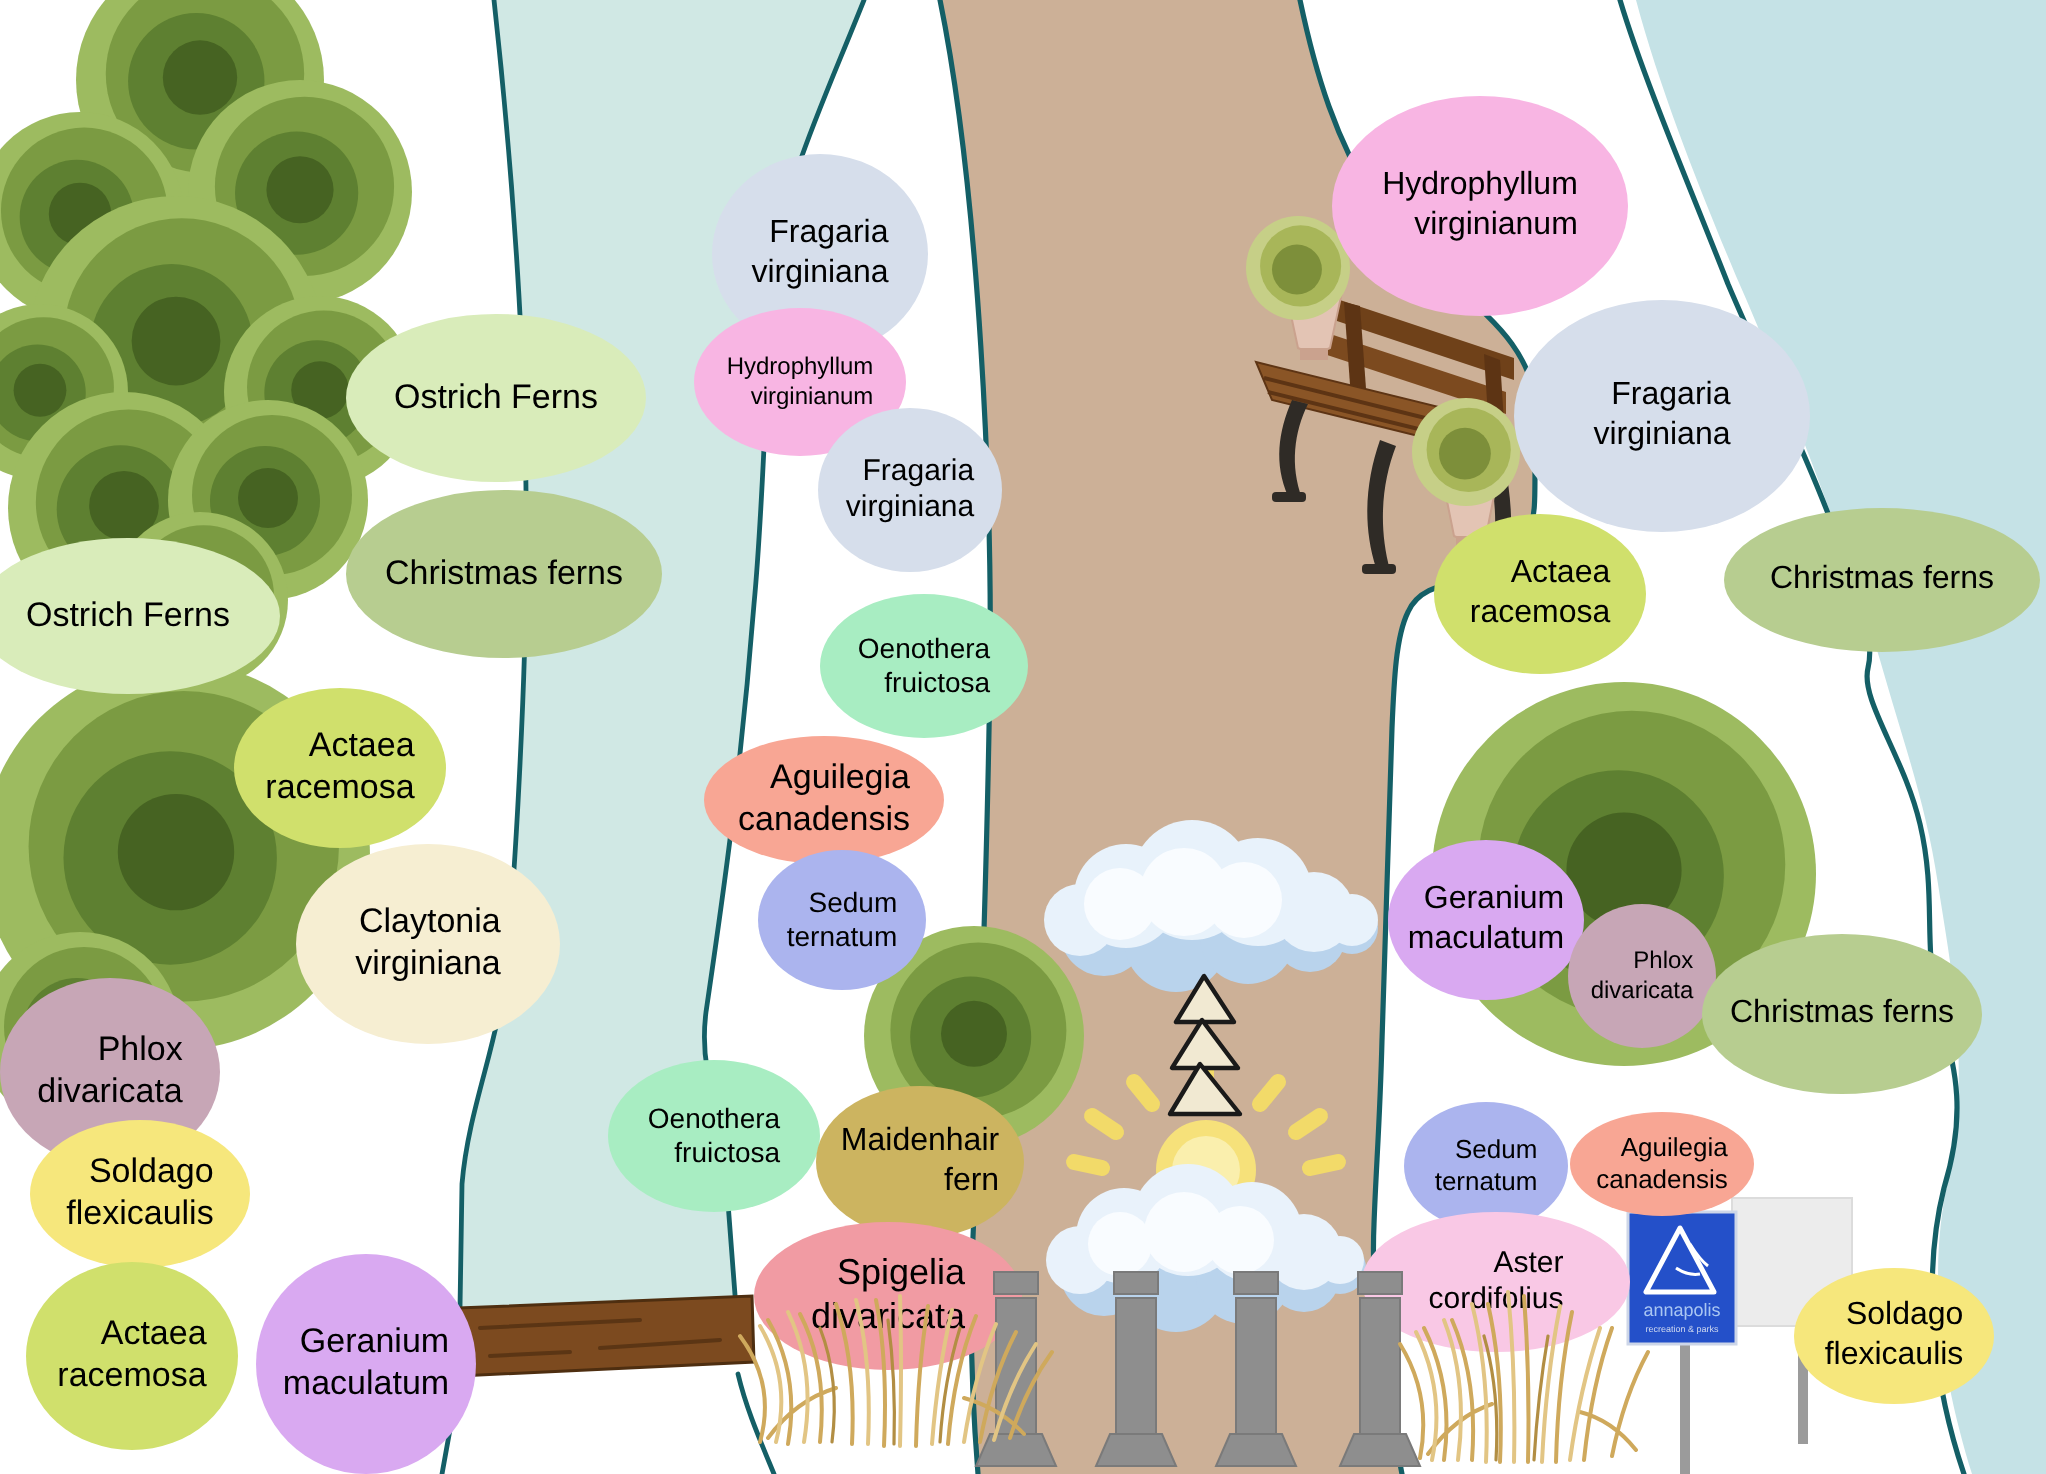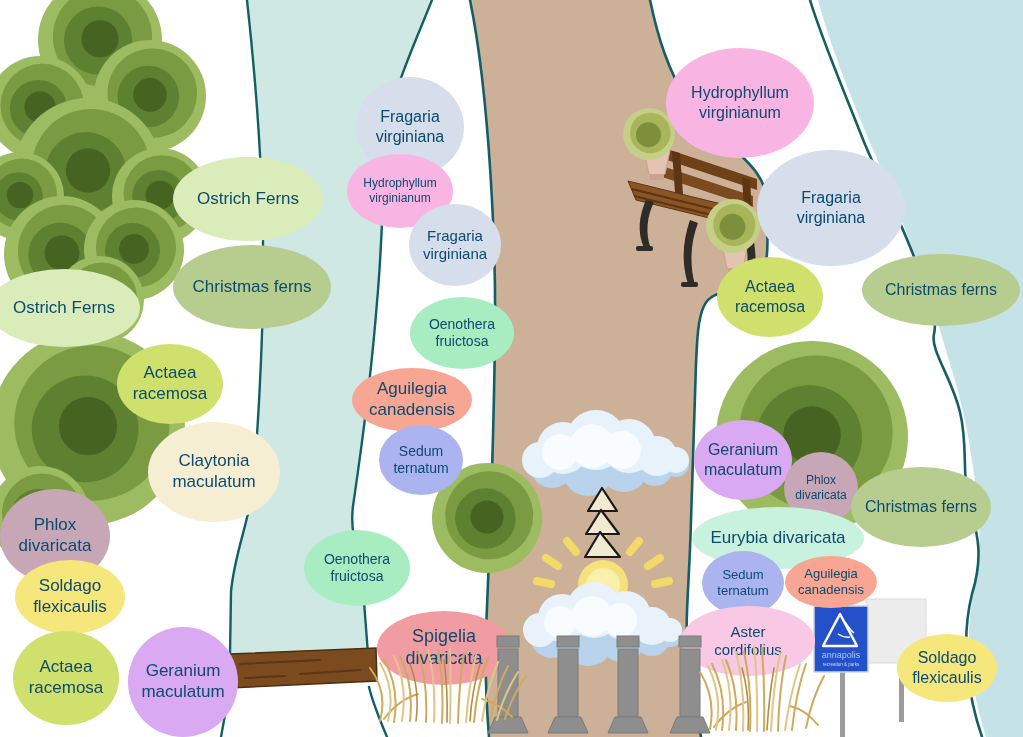--- a/index.html
+++ b/index.html
@@ -5,22 +5,22 @@
   html,body{margin:0;padding:0;background:#ffffff;}
   .stage{
     position:relative;width:1023px;height:737px;overflow:hidden;background:#ffffff;
     font-family:"Liberation Sans",sans-serif;
   }
   .stage svg{position:absolute;left:0;top:0;}
   #labels{position:absolute;left:0;top:0;width:1023px;height:737px;}
   .label{
     position:absolute;border-radius:50%;
     display:flex;align-items:center;justify-content:center;
-    text-align:center;white-space:pre-line;
-    color:#0c4a6e;line-height:1.22;font-weight:400;
+    text-align:right;white-space:pre-line;
+    color:#000000;line-height:1.22;font-weight:400;
     font-family:"Liberation Sans",sans-serif;
   }
 </style>
 </head>
 <body>
 
 <div class="stage">
 
   <svg width="1023" height="737" viewBox="0 0 1023 737" xmlns="http://www.w3.org/2000/svg" xmlns:xlink="http://www.w3.org/1999/xlink">
     <defs>
@@ -184,21 +184,21 @@
     </g>
   </svg>
 
   <div id="labels">
       <div class="label" style="left: 173px; top: 157px; width: 150px; height: 84px; background: rgb(217, 236, 186); font-size: 17px;">Ostrich Ferns</div>
       <div class="label" style="left: 173px; top: 245px; width: 158px; height: 84px; background: rgb(183, 205, 144); font-size: 17px;">Christmas ferns</div>
       <div class="label" style="left: -12px; top: 269px; width: 152px; height: 78px; background: rgb(217, 236, 186); font-size: 17px;">Ostrich Ferns</div>
       <div class="label" style="left: 117px; top: 344px; width: 106px; height: 80px; background: rgb(208, 224, 108); font-size: 17px;">Actaea
 racemosa</div>
       <div class="label" style="left: 148px; top: 422px; width: 132px; height: 100px; background: rgb(246, 238, 210); font-size: 17px;">Claytonia
-maculatum</div>
+virginiana</div>
       <div class="label" style="left: 0px; top: 489px; width: 110px; height: 94px; background: rgb(199, 166, 182); font-size: 17px;">Phlox
 divaricata</div>
       <div class="label" style="left: 15px; top: 560px; width: 110px; height: 74px; background: rgb(246, 231, 124); font-size: 17px;">Soldago
 flexicaulis</div>
       <div class="label" style="left: 13px; top: 631px; width: 106px; height: 94px; background: rgb(208, 224, 108); font-size: 17px;">Actaea
 racemosa</div>
       <div class="label" style="left: 128px; top: 627px; width: 110px; height: 110px; background: rgb(217, 169, 241); font-size: 17px;">Geranium
 maculatum</div>
       <div class="label" style="left: 356px; top: 77px; width: 108px; height: 100px; background: rgb(214, 222, 235); font-size: 16px;">Fragaria
 virginiana</div>
@@ -207,35 +207,36 @@
       <div class="label" style="left: 409px; top: 204px; width: 92px; height: 82px; background: rgb(214, 222, 235); font-size: 15px;">Fragaria
 virginiana</div>
       <div class="label" style="left: 410px; top: 297px; width: 104px; height: 72px; background: rgb(168, 237, 194); font-size: 14px;">Oenothera
 fruictosa</div>
       <div class="label" style="left: 352px; top: 368px; width: 120px; height: 64px; background: rgb(248, 166, 148); font-size: 17px;">Aguilegia
 canadensis</div>
       <div class="label" style="left: 379px; top: 425px; width: 84px; height: 70px; background: rgb(171, 180, 238); font-size: 14px;">Sedum
 ternatum</div>
       <div class="label" style="left: 304px; top: 530px; width: 106px; height: 76px; background: rgb(168, 237, 194); font-size: 14px;">Oenothera
 fruictosa</div>
+      <div class="label" style="left: 408px; top: 543px; width: 104px; height: 76px; background: rgb(204, 180, 96); font-size: 16px;">Maidenhair
+fern</div>
       <div class="label" style="left: 377px; top: 611px; width: 134px; height: 74px; background: rgb(241, 155, 163); font-size: 18px;">Spigelia
 divaricata</div>
       <div class="label" style="left: 666px; top: 48px; width: 148px; height: 110px; background: rgb(248, 181, 227); font-size: 16px;">Hydrophyllum
 virginianum</div>
       <div class="label" style="left: 757px; top: 150px; width: 148px; height: 116px; background: rgb(214, 222, 235); font-size: 16px;">Fragaria
 virginiana</div>
       <div class="label" style="left: 717px; top: 257px; width: 106px; height: 80px; background: rgb(208, 224, 108); font-size: 16px;">Actaea
 racemosa</div>
       <div class="label" style="left: 862px; top: 254px; width: 158px; height: 72px; background: rgb(183, 205, 144); font-size: 16px;">Christmas ferns</div>
       <div class="label" style="left: 694px; top: 420px; width: 98px; height: 80px; background: rgb(217, 169, 241); font-size: 16px;">Geranium
 maculatum</div>
       <div class="label" style="left: 784px; top: 452px; width: 74px; height: 72px; background: rgb(199, 166, 182); font-size: 12px;">Phlox
 divaricata</div>
       <div class="label" style="left: 851px; top: 467px; width: 140px; height: 80px; background: rgb(183, 205, 144); font-size: 16px;">Christmas ferns</div>
-      <div class="label" style="left: 692px; top: 507px; width: 172px; height: 62px; background: rgb(200, 242, 222); font-size: 17px;">Eurybia divaricata</div>
       <div class="label" style="left: 702px; top: 551px; width: 82px; height: 64px; background: rgb(171, 180, 238); font-size: 13px;">Sedum
 ternatum</div>
       <div class="label" style="left: 785px; top: 556px; width: 92px; height: 52px; background: rgb(248, 166, 148); font-size: 13px;">Aguilegia
 canadensis</div>
       <div class="label" style="left: 681px; top: 606px; width: 134px; height: 70px; background: rgb(249, 200, 229); font-size: 15px;">Aster
 cordifolius</div>
       <div class="label" style="left: 897px; top: 634px; width: 100px; height: 68px; background: rgb(246, 231, 124); font-size: 16px;">Soldago
 flexicaulis</div>
     </div>
 

